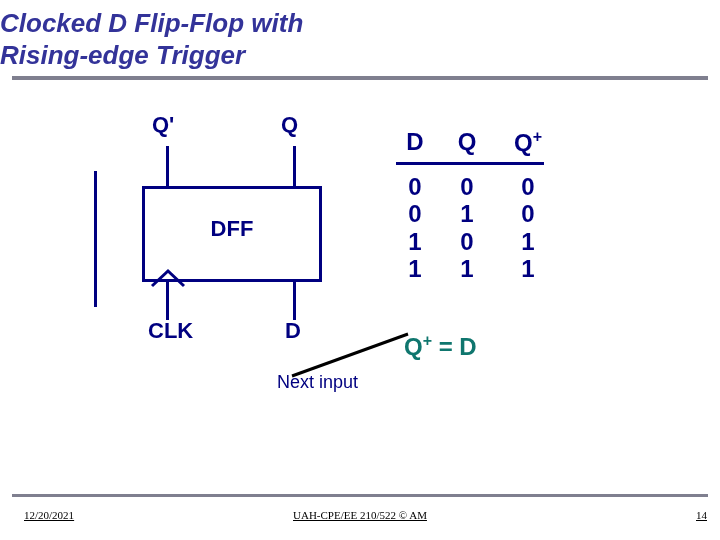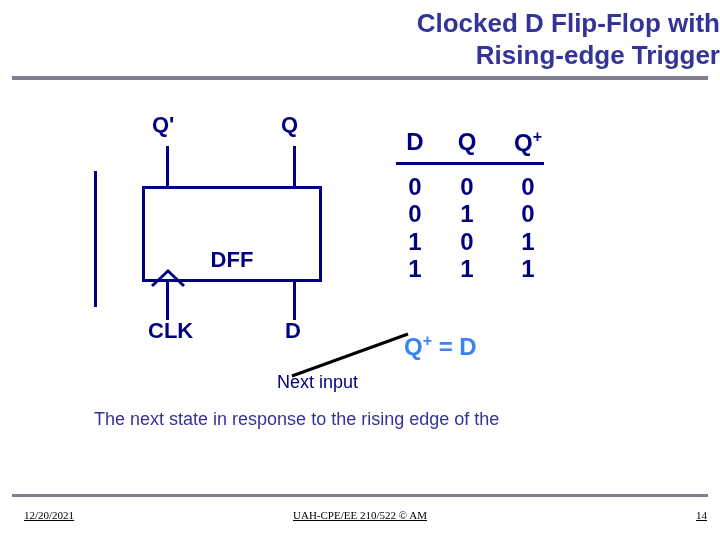--- a/index.html
+++ b/index.html
@@ -14,25 +14,26 @@
     position: relative;
     overflow: hidden;
   }
 
   
   #title {
     position: absolute;
     left: 0;
     top: 8px;
     width: 720px;
-    text-align: right;
+    text-align: left;
     color: #333399;
     font-size: 26px;
     font-weight: bold;
     line-height: 1.22;
+    font-style: italic;
   }
   #title .line {
     display: block;
   }
 
   
   #header-rule {
     position: absolute;
     left: 12px;
     top: 76px;
@@ -53,21 +54,20 @@
   }
   #dff-label {
     position: absolute;
     left: 142px;
     top: 216px;
     width: 180px;
     text-align: center;
     color: #000080;
     font-size: 22px;
     font-weight: bold;
-    margin-top: 31px;
   }
   .port-label {
     position: absolute;
     color: #000080;
     font-size: 22px;
     font-weight: bold;
   }
   #label-qprime { left: 152px; top: 112px; }
   #label-q      { left: 281px; top: 112px; }
   #label-clk    { left: 148px; top: 318px; }
@@ -144,21 +144,21 @@
     font-size: 16px;
     vertical-align: super;
     font-weight: bold;
   }
 
   
   #qplus-eq-d {
     position: absolute;
     left: 404px;
     top: 332px;
-    color: #3b82f6;
+    color: #0f766e;
     font-size: 24px;
     font-weight: bold;
   }
   #next-state-label {
     position: absolute;
     left: 277px;
     top: 372px;
     color: #000080;
     font-size: 18px;
   }
@@ -281,19 +281,18 @@
 
 <div id="qplus-eq-d"><span>Q</span><span class="sup">+</span> <span>= D</span></div>
 
 <svg id="pointer-line" viewBox="0 0 120 48">
   <line x1="2" y1="46" x2="118" y2="4" stroke="#000000" stroke-width="3"></line>
 </svg>
 
 <div id="next-state-label">Next input</div>
 
 <div id="body-text">
-  <div>The next state in response to the rising edge of the</div>
 </div>
 
 <div id="footer-rule"></div>
 <div class="footer-text" id="footer-date">12/20/2021</div>
 <div class="footer-text" id="footer-center">UAH-CPE/EE 210/522 © AM</div>
 <div class="footer-text" id="footer-page">14</div>
 
 </body></html>

